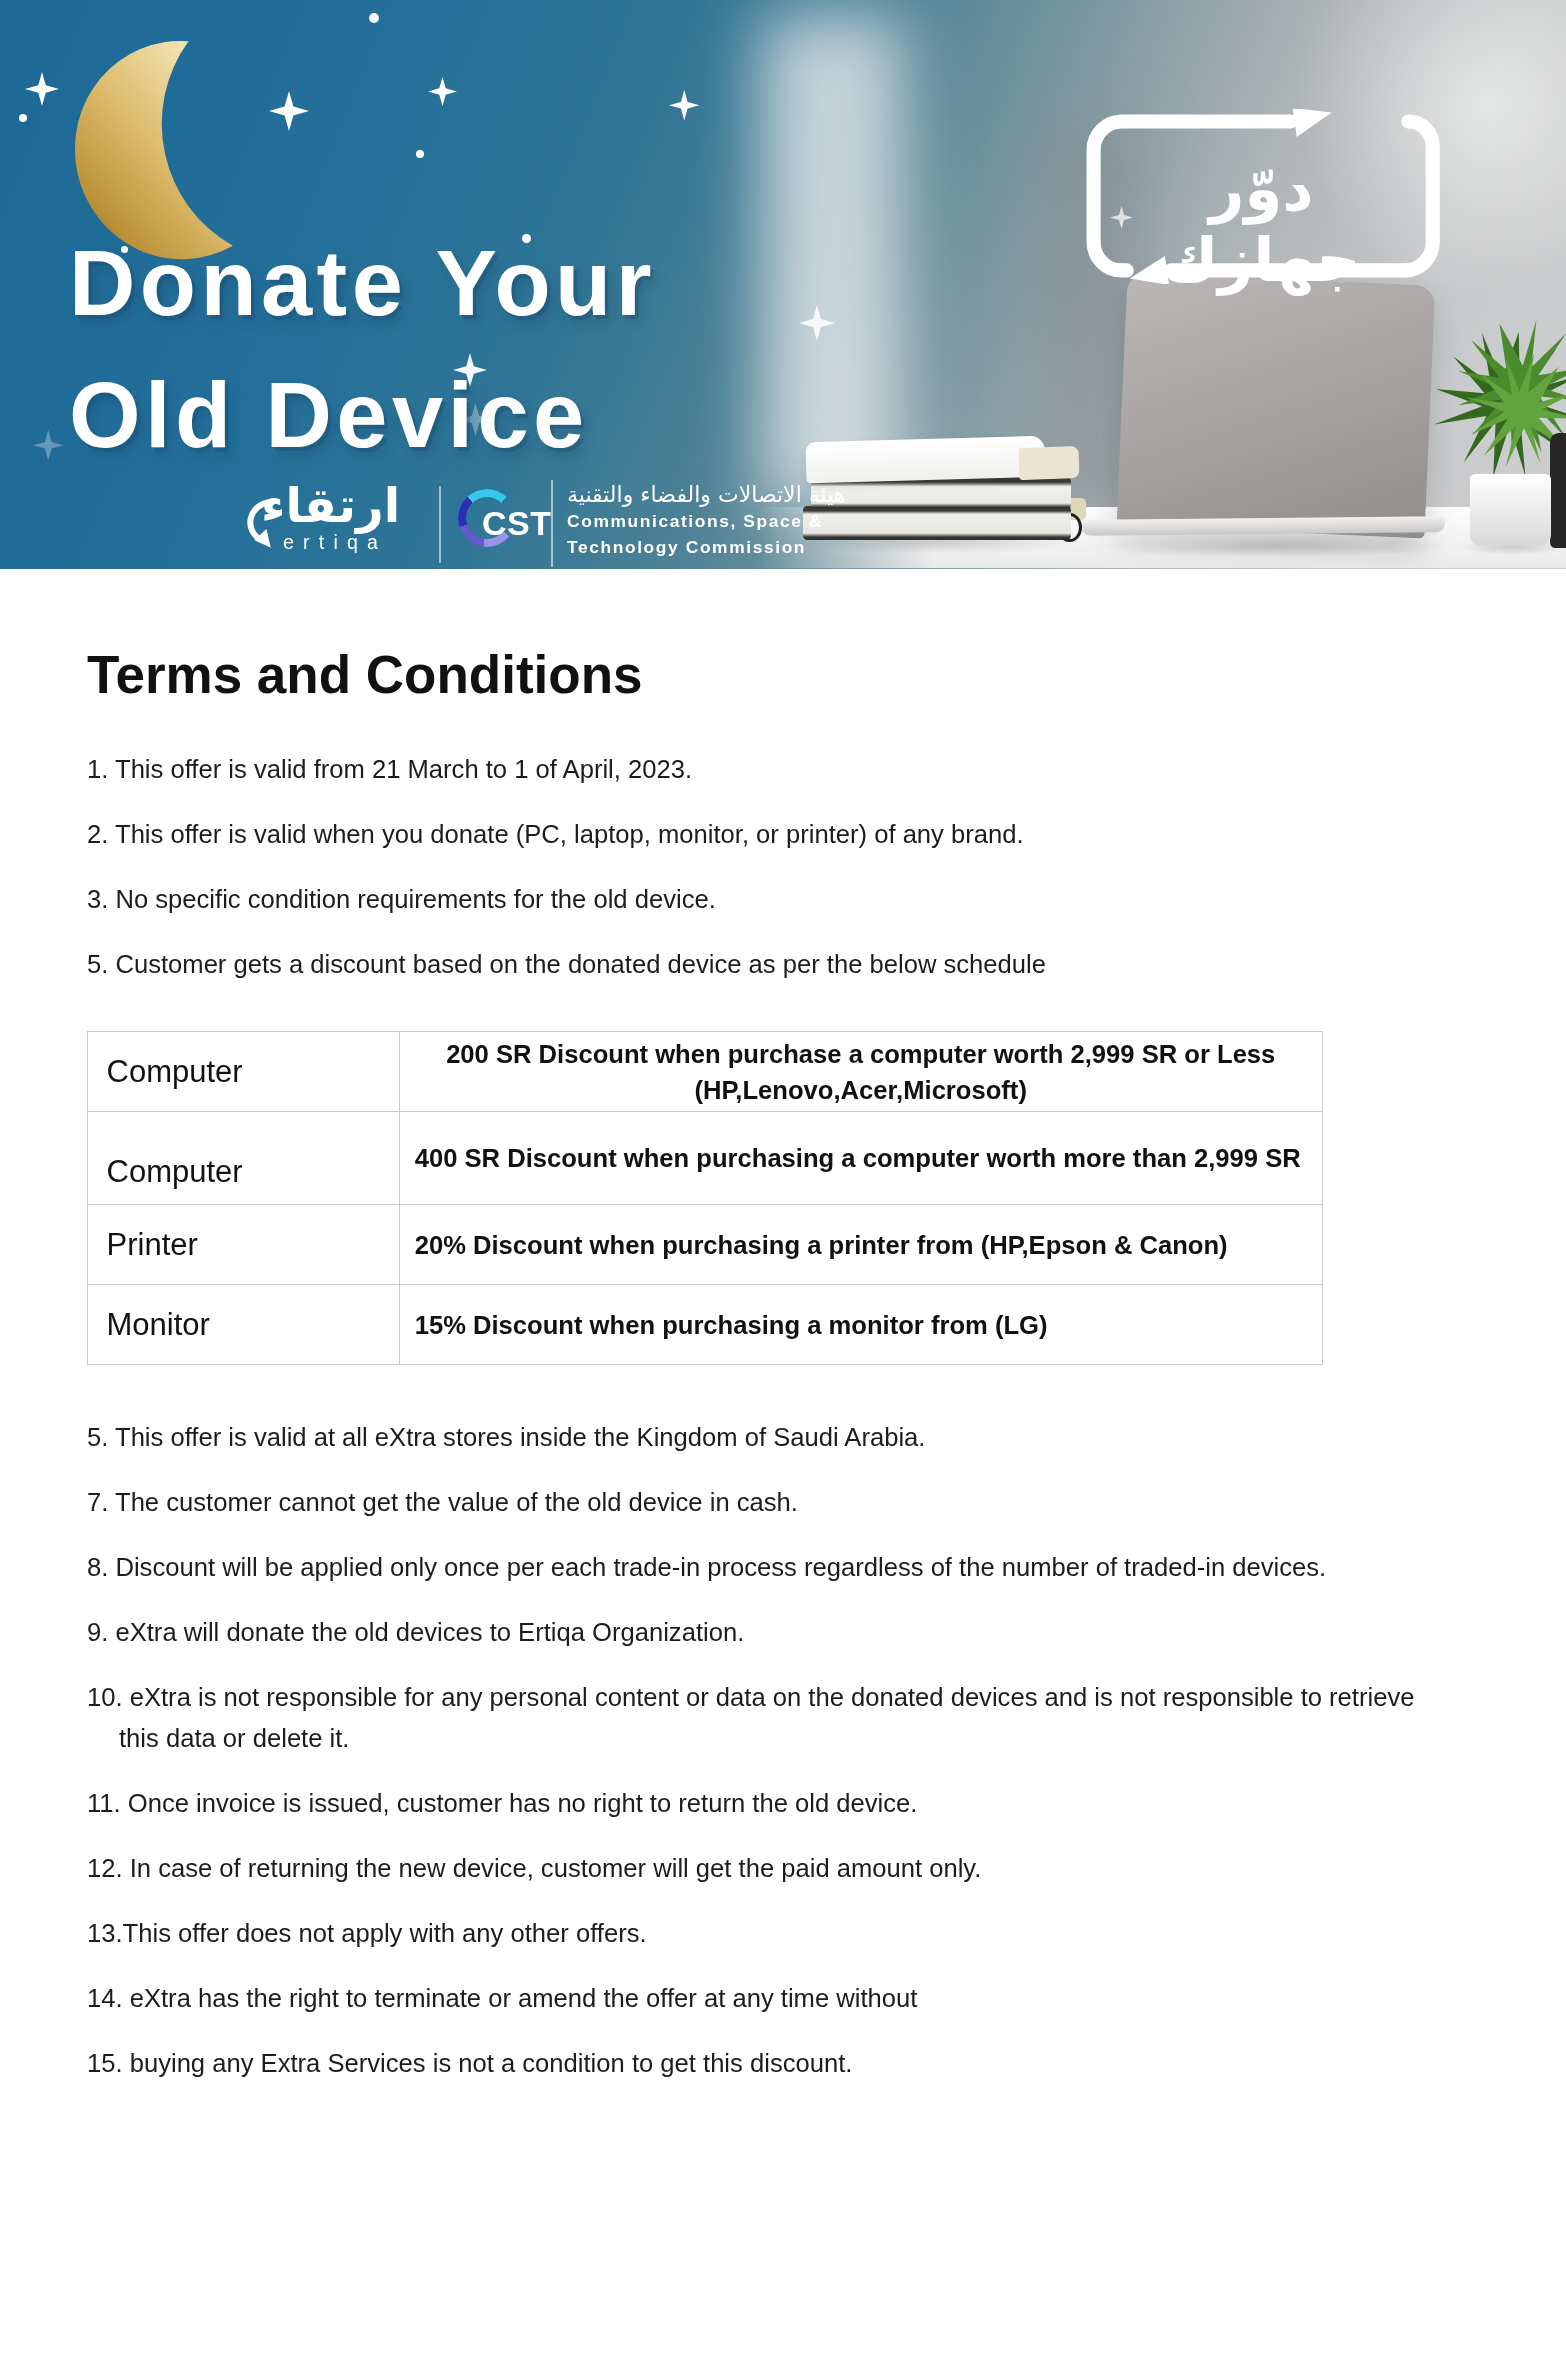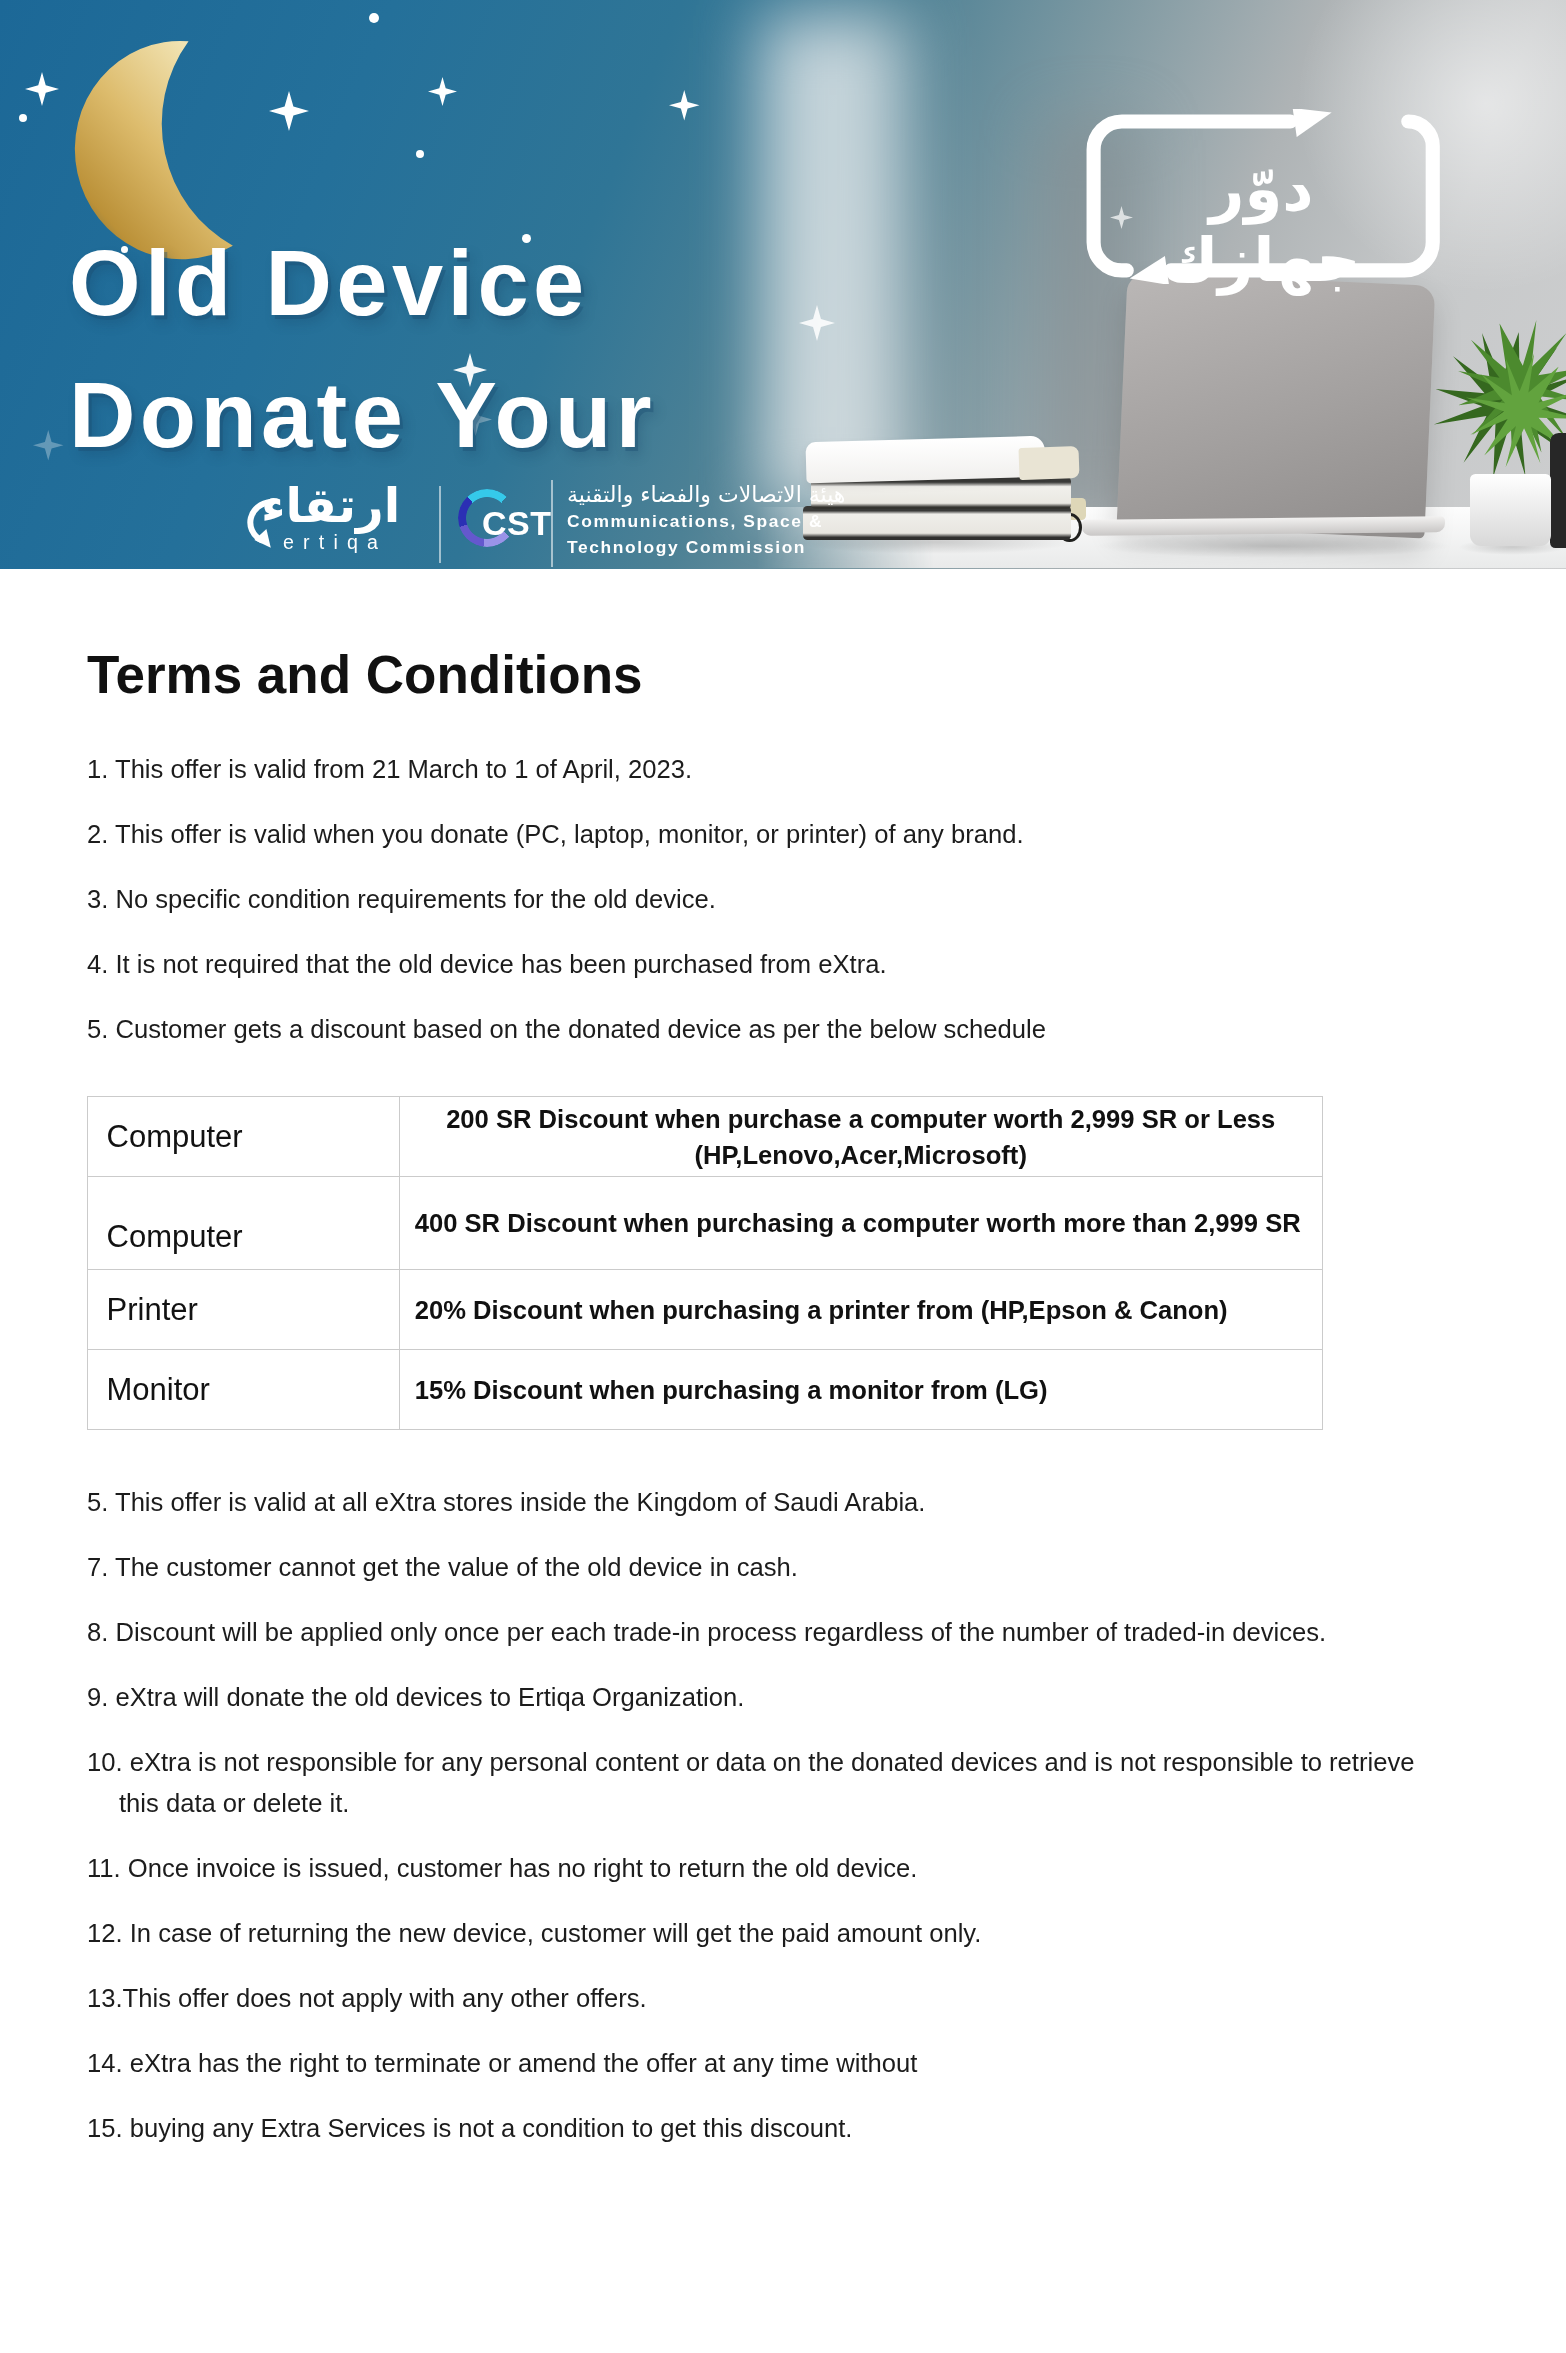--- a/index.html
+++ b/index.html
@@ -134,22 +134,22 @@
     <div class="star" style="left:33px;top:430px;width:30.5px;height:30.5px;opacity:.3;"></div>
     <div class="star" style="left:799px;top:305px;width:36px;height:36px;opacity:.85;"></div>
     <div class="star" style="left:1110px;top:206px;width:23px;height:23px;opacity:.7;"></div>
     <div class="dot" style="left:369px;top:13px;width:9.8px;height:9.8px;"></div>
     <div class="dot" style="left:18.5px;top:114px;width:8.2px;height:8.2px;"></div>
     <div class="dot" style="left:416px;top:150px;width:8.2px;height:8.2px;"></div>
     <div class="dot" style="left:522px;top:234px;width:9.2px;height:9.2px;"></div>
     <div class="dot" style="left:121px;top:246px;width:7px;height:7px;"></div>
 
     <div class="title">
+      <div>Donate Your</div>
       <div>Old Device</div>
-      <div>Donate Your</div>
     </div>
 
     <svg class="badge" viewBox="0 0 662 322">
       <g fill="none" stroke="#ffffff" stroke-width="26" stroke-linecap="round">
         <path d="M 385 23 L 75 23 A 52 52 0 0 0 23 75 L 23 245 A 52 52 0 0 0 75 297 L 84 297"></path>
         <path d="M 602 23 A 45 45 0 0 1 647 68 L 647 245 A 52 52 0 0 1 595 297 L 165 297"></path>
       </g>
       <polygon points="392,-2 392,52 462,16" fill="#ffffff" transform="rotate(-8 392 18)"></polygon>
       <polygon points="158,270 158,324 88,302" fill="#ffffff" transform="rotate(-8 158 297)"></polygon>
     </svg>
@@ -175,21 +175,20 @@
       <div class="cst-en">Technology Commission</div>
     </div>
   </div>
 
   <div class="content">
     <h1>Terms and Conditions</h1>
 
     <p class="t-item">1. This offer is valid from 21 March to 1 of April, 2023.</p>
     <p class="t-item">2. This offer is valid when you donate (PC, laptop, monitor, or printer) of any brand.</p>
     <p class="t-item">3. No specific condition requirements for the old device.</p>
-    <p class="t-item">4.  It is not required that the old device has been purchased from eXtra.</p>
     <p class="t-item">5. Customer gets a discount based on the donated device as per the below schedule</p>
 
     <table class="dtable">
       <tbody>
           <tr>
         <td class="dev">Computer</td>
         <td class="offer center">
           <div>200 SR Discount when purchase a computer worth 2,999 SR or Less</div>
           <div>(HP,Lenovo,Acer,Microsoft)</div>
         </td>

